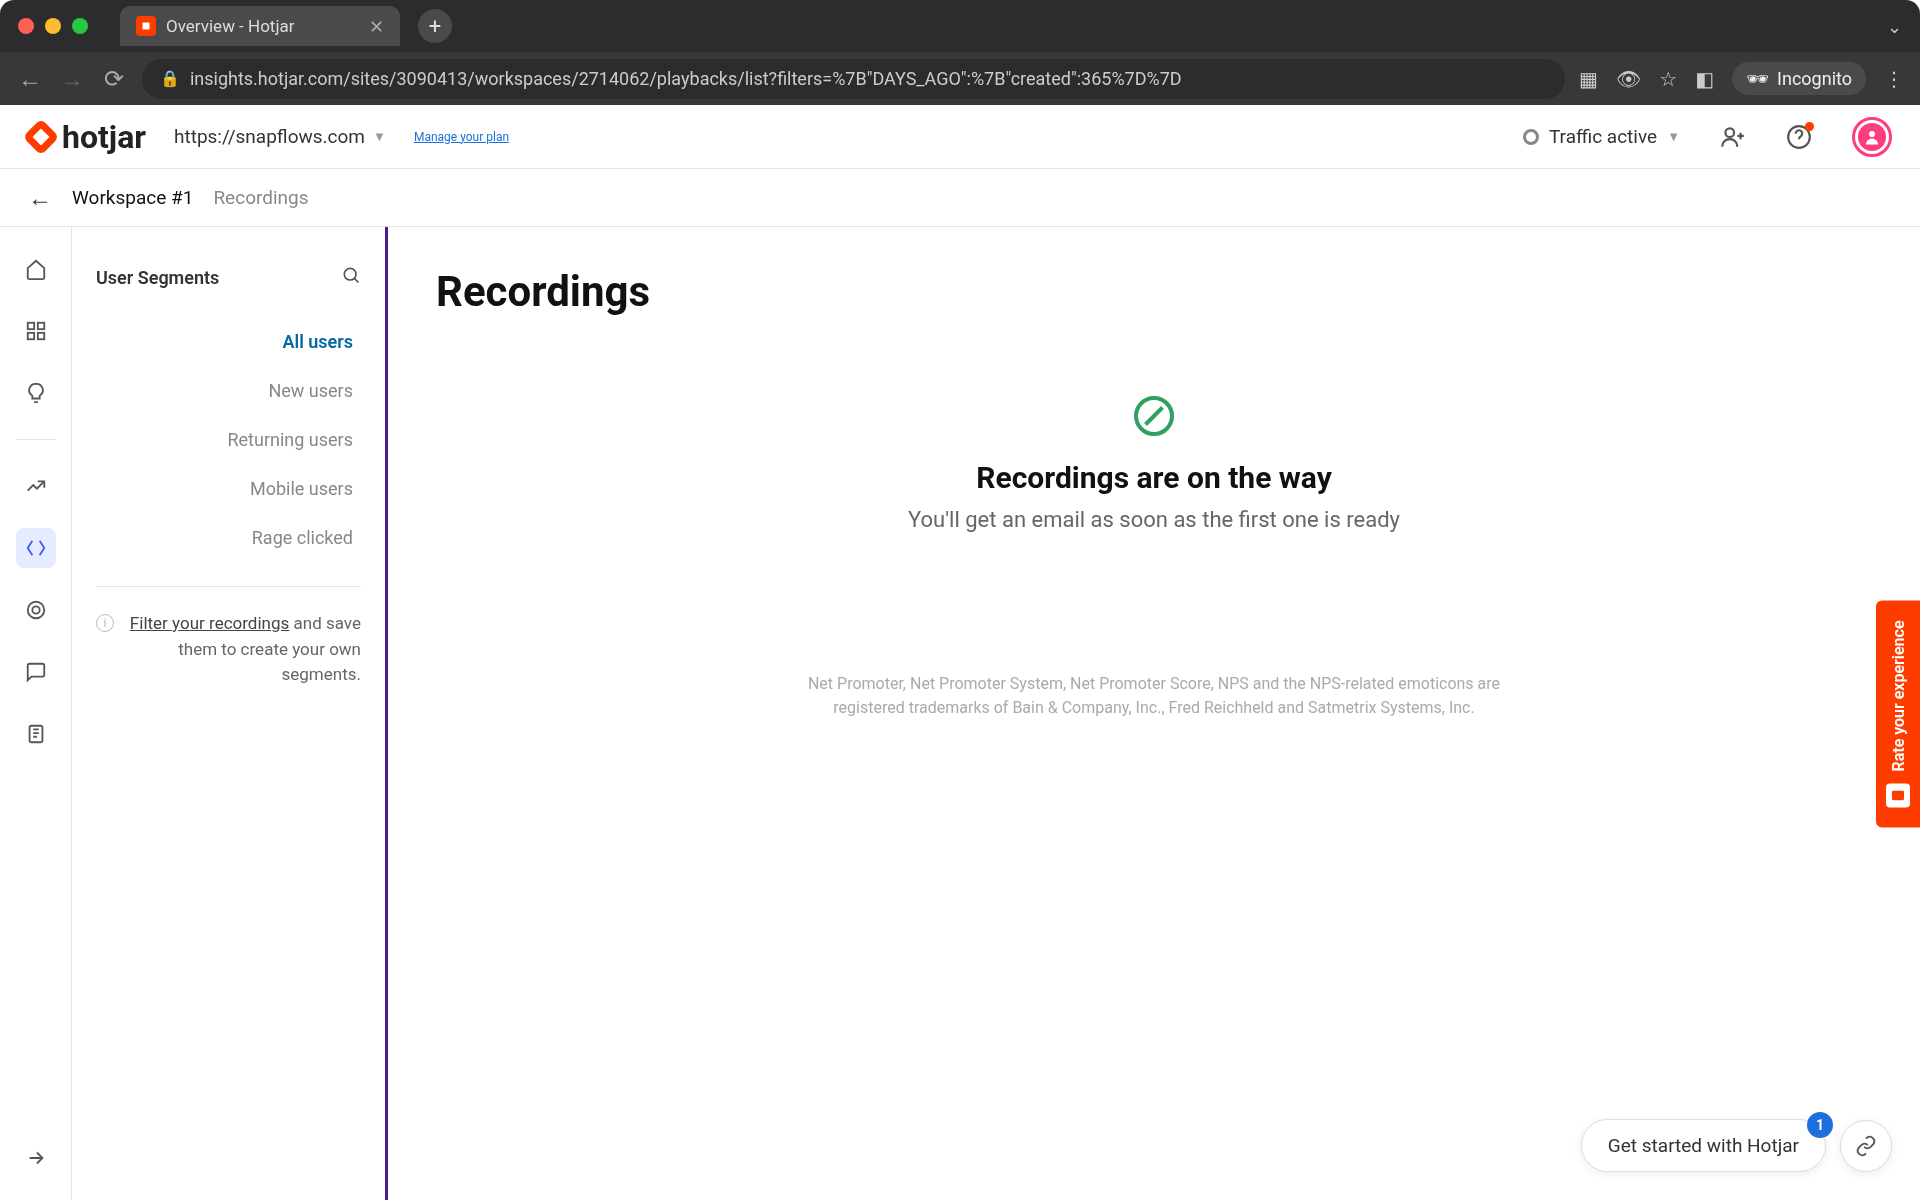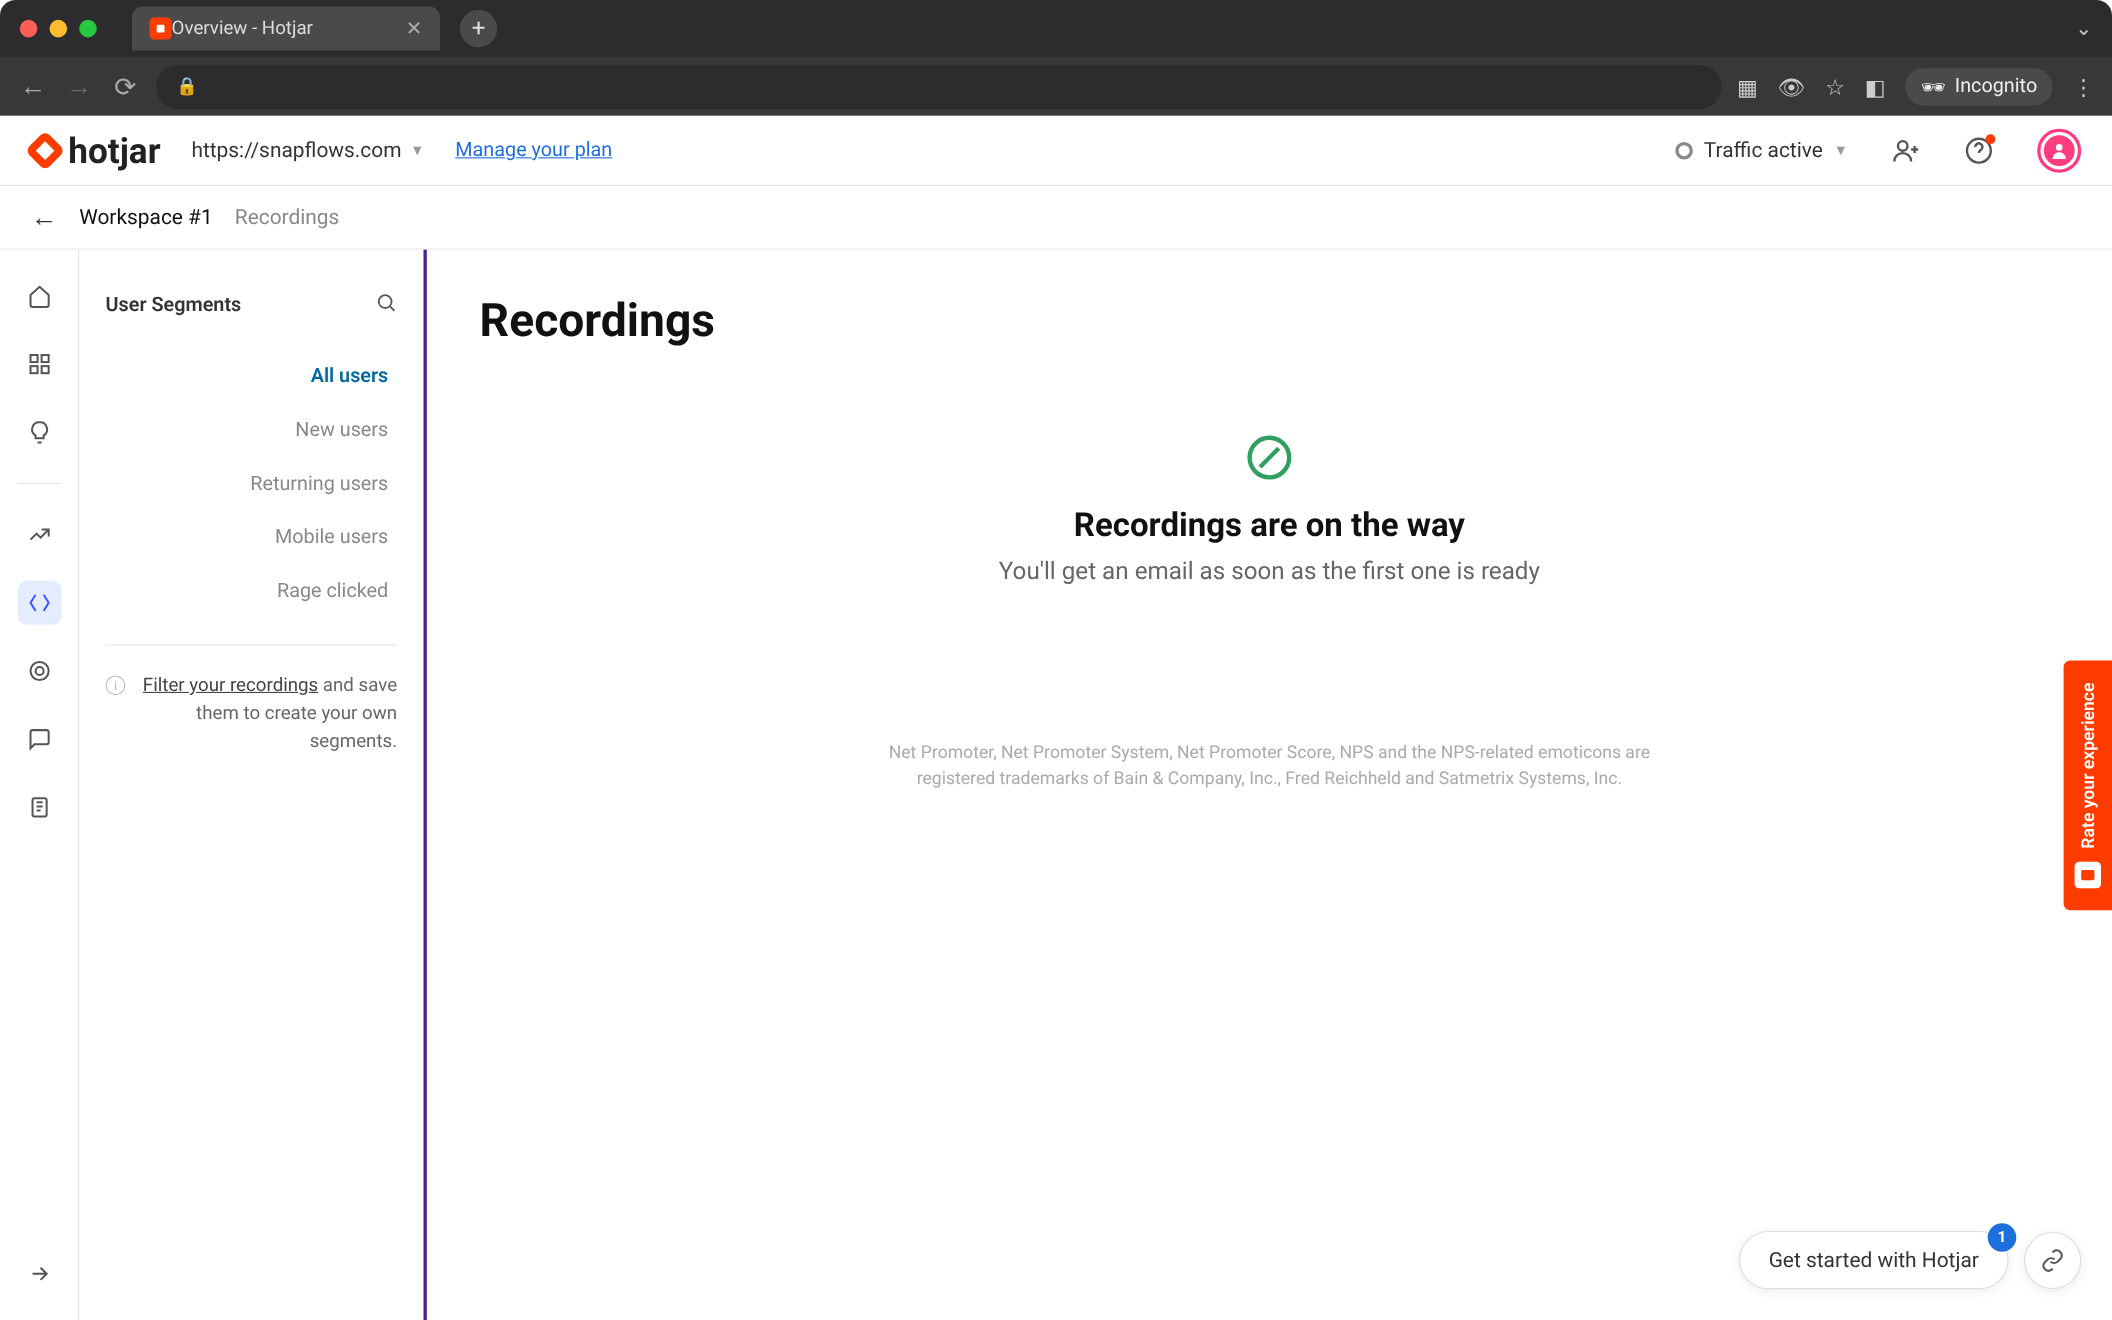--- a/index.html
+++ b/index.html
@@ -4,42 +4,42 @@
 <style>
 * { margin: 0; padding: 0; box-sizing: border-box; font-family: -apple-system, BlinkMacSystemFont, "Segoe UI", Roboto, sans-serif; }
 body { width: 1920px; height: 1200px; overflow: hidden; background: #fff; }
 
 
 .browser-chrome { background: #2c2c2e; height: 105px; display: flex; flex-direction: column; border-radius: 14px 14px 0 0; overflow: hidden; }
 .tab-bar { height: 52px; display: flex; align-items: center; padding: 0 18px; gap: 10px; }
 .traffic-lights { display: flex; gap: 11px; margin-right: 22px; align-items: center; }
 .traffic-light { width: 16px; height: 16px; border-radius: 50%; }
 .red { background: #ff5f57; } .yellow { background: #febc2e; } .green { background: #28c840; }
-.tab { background: #4a4a4c; height: 40px; border-radius: 10px 10px 0 0; display: flex; align-items: center; padding: 0 16px; min-width: 280px; color: #ddd; font-size: 17px; }
+.tab { background: #4a4a4c; height: 40px; border-radius: 10px 10px 0 0; display: flex; align-items: center; padding: 0 16px; gap: 10px; min-width: 280px; color: #ddd; font-size: 17px; }
 .tab-favicon { width: 20px; height: 20px; background: #ff3c00; border-radius: 4px; display: flex; align-items: center; justify-content: center; }
 .tab-favicon::before { content: ""; width: 10px; height: 10px; background: #fff; transform: rotate(45deg); clip-path: polygon(50% 0, 100% 50%, 50% 100%, 0 50%); }
 .tab-close { margin-left: auto; color: #aaa; font-size: 18px; }
 .new-tab { width: 34px; height: 34px; border-radius: 50%; background: #4a4a4c; color: #ddd; display: flex; align-items: center; justify-content: center; font-size: 22px; margin-left: 8px; }
 .tab-bar-end { margin-left: auto; color: #ccc; font-size: 18px; }
 .addr-bar { height: 53px; display: flex; align-items: center; padding: 0 16px; gap: 14px; background: #38383a; }
 .nav-btn { color: #aaa; font-size: 24px; width: 28px; text-align: center; }
 .nav-btn.disabled { color: #666; }
 .url-field { flex: 1; background: #2c2c2e; height: 40px; border-radius: 20px; display: flex; align-items: center; padding: 0 18px; gap: 10px; color: #ccc; font-size: 18px; }
 .lock { color: #ccc; font-size: 16px; }
 .chrome-icons { display: flex; align-items: center; gap: 18px; color: #ccc; font-size: 20px; }
 .incognito-pill { display: flex; align-items: center; gap: 8px; color: #eee; font-size: 18px; background: #4a4a4c; padding: 6px 14px; border-radius: 20px; }
 
 
 .app-header { height: 64px; border-bottom: 1px solid #e5e5e5; display: flex; align-items: center; padding: 0 28px; gap: 28px; }
 .logo { display: flex; align-items: center; gap: 8px; font-size: 32px; font-weight: 700; color: #222; }
 .logo-mark { width: 26px; height: 26px; background: #ff3c00; border-radius: 6px; display: flex; align-items: center; justify-content: center; transform: rotate(45deg); }
 .logo-mark::before { content: ""; width: 12px; height: 12px; background: #fff; }
 .site-select { display: flex; align-items: center; gap: 8px; font-size: 19px; color: #333; }
 .caret { color: #999; font-size: 13px; }
-.plan-link { color: #1e6fde; text-decoration: underline; font-size: 18px; }
+.plan-link { color: #1e6fde; text-decoration: underline; font-size: 12px; }
 .header-right { margin-left: auto; display: flex; align-items: center; gap: 40px; justify-content: flex-end; }
 .traffic-pill { display: flex; align-items: center; gap: 10px; font-size: 19px; color: #333; }
 .traffic-dot { width: 16px; height: 16px; border: 3px solid #888; border-radius: 50%; }
 .hdr-icon { width: 26px; height: 26px; color: #555; position: relative; }
 .hdr-icon svg { width: 100%; height: 100%; }
 .notif-dot { position: absolute; top: -2px; right: -2px; width: 9px; height: 9px; background: #ff3c00; border-radius: 50%; }
 .avatar { width: 40px; height: 40px; border-radius: 50%; border: 3px solid #ff3c7e; display: flex; align-items: center; justify-content: center; }
 .avatar-inner { width: 28px; height: 28px; background: #ff3c7e; border-radius: 50%; display: flex; align-items: center; justify-content: center; }
 .avatar-inner svg { width: 18px; height: 18px; fill: #fff; }
 
@@ -105,20 +105,21 @@
     </div>
     <div class="new-tab">+</div>
     <div class="tab-bar-end">⌄</div>
   </div>
   <div class="addr-bar">
     <div class="nav-btn">←</div>
     <div class="nav-btn disabled">→</div>
     <div class="nav-btn">⟳</div>
     <div class="url-field">
       <span class="lock">🔒</span>
+      <span>insights.hotjar.com/sites/3090413/workspaces/2714062/playbacks/list?filters=%7B"DAYS_AGO":%7B"created":365%7D%7D</span>
     </div>
     <div class="chrome-icons">
       <span>▦</span>
       <span>👁</span>
       <span>☆</span>
       <span>◧</span>
       <div class="incognito-pill">
         <span>🕶</span>
         <span>Incognito</span>
       </div>

